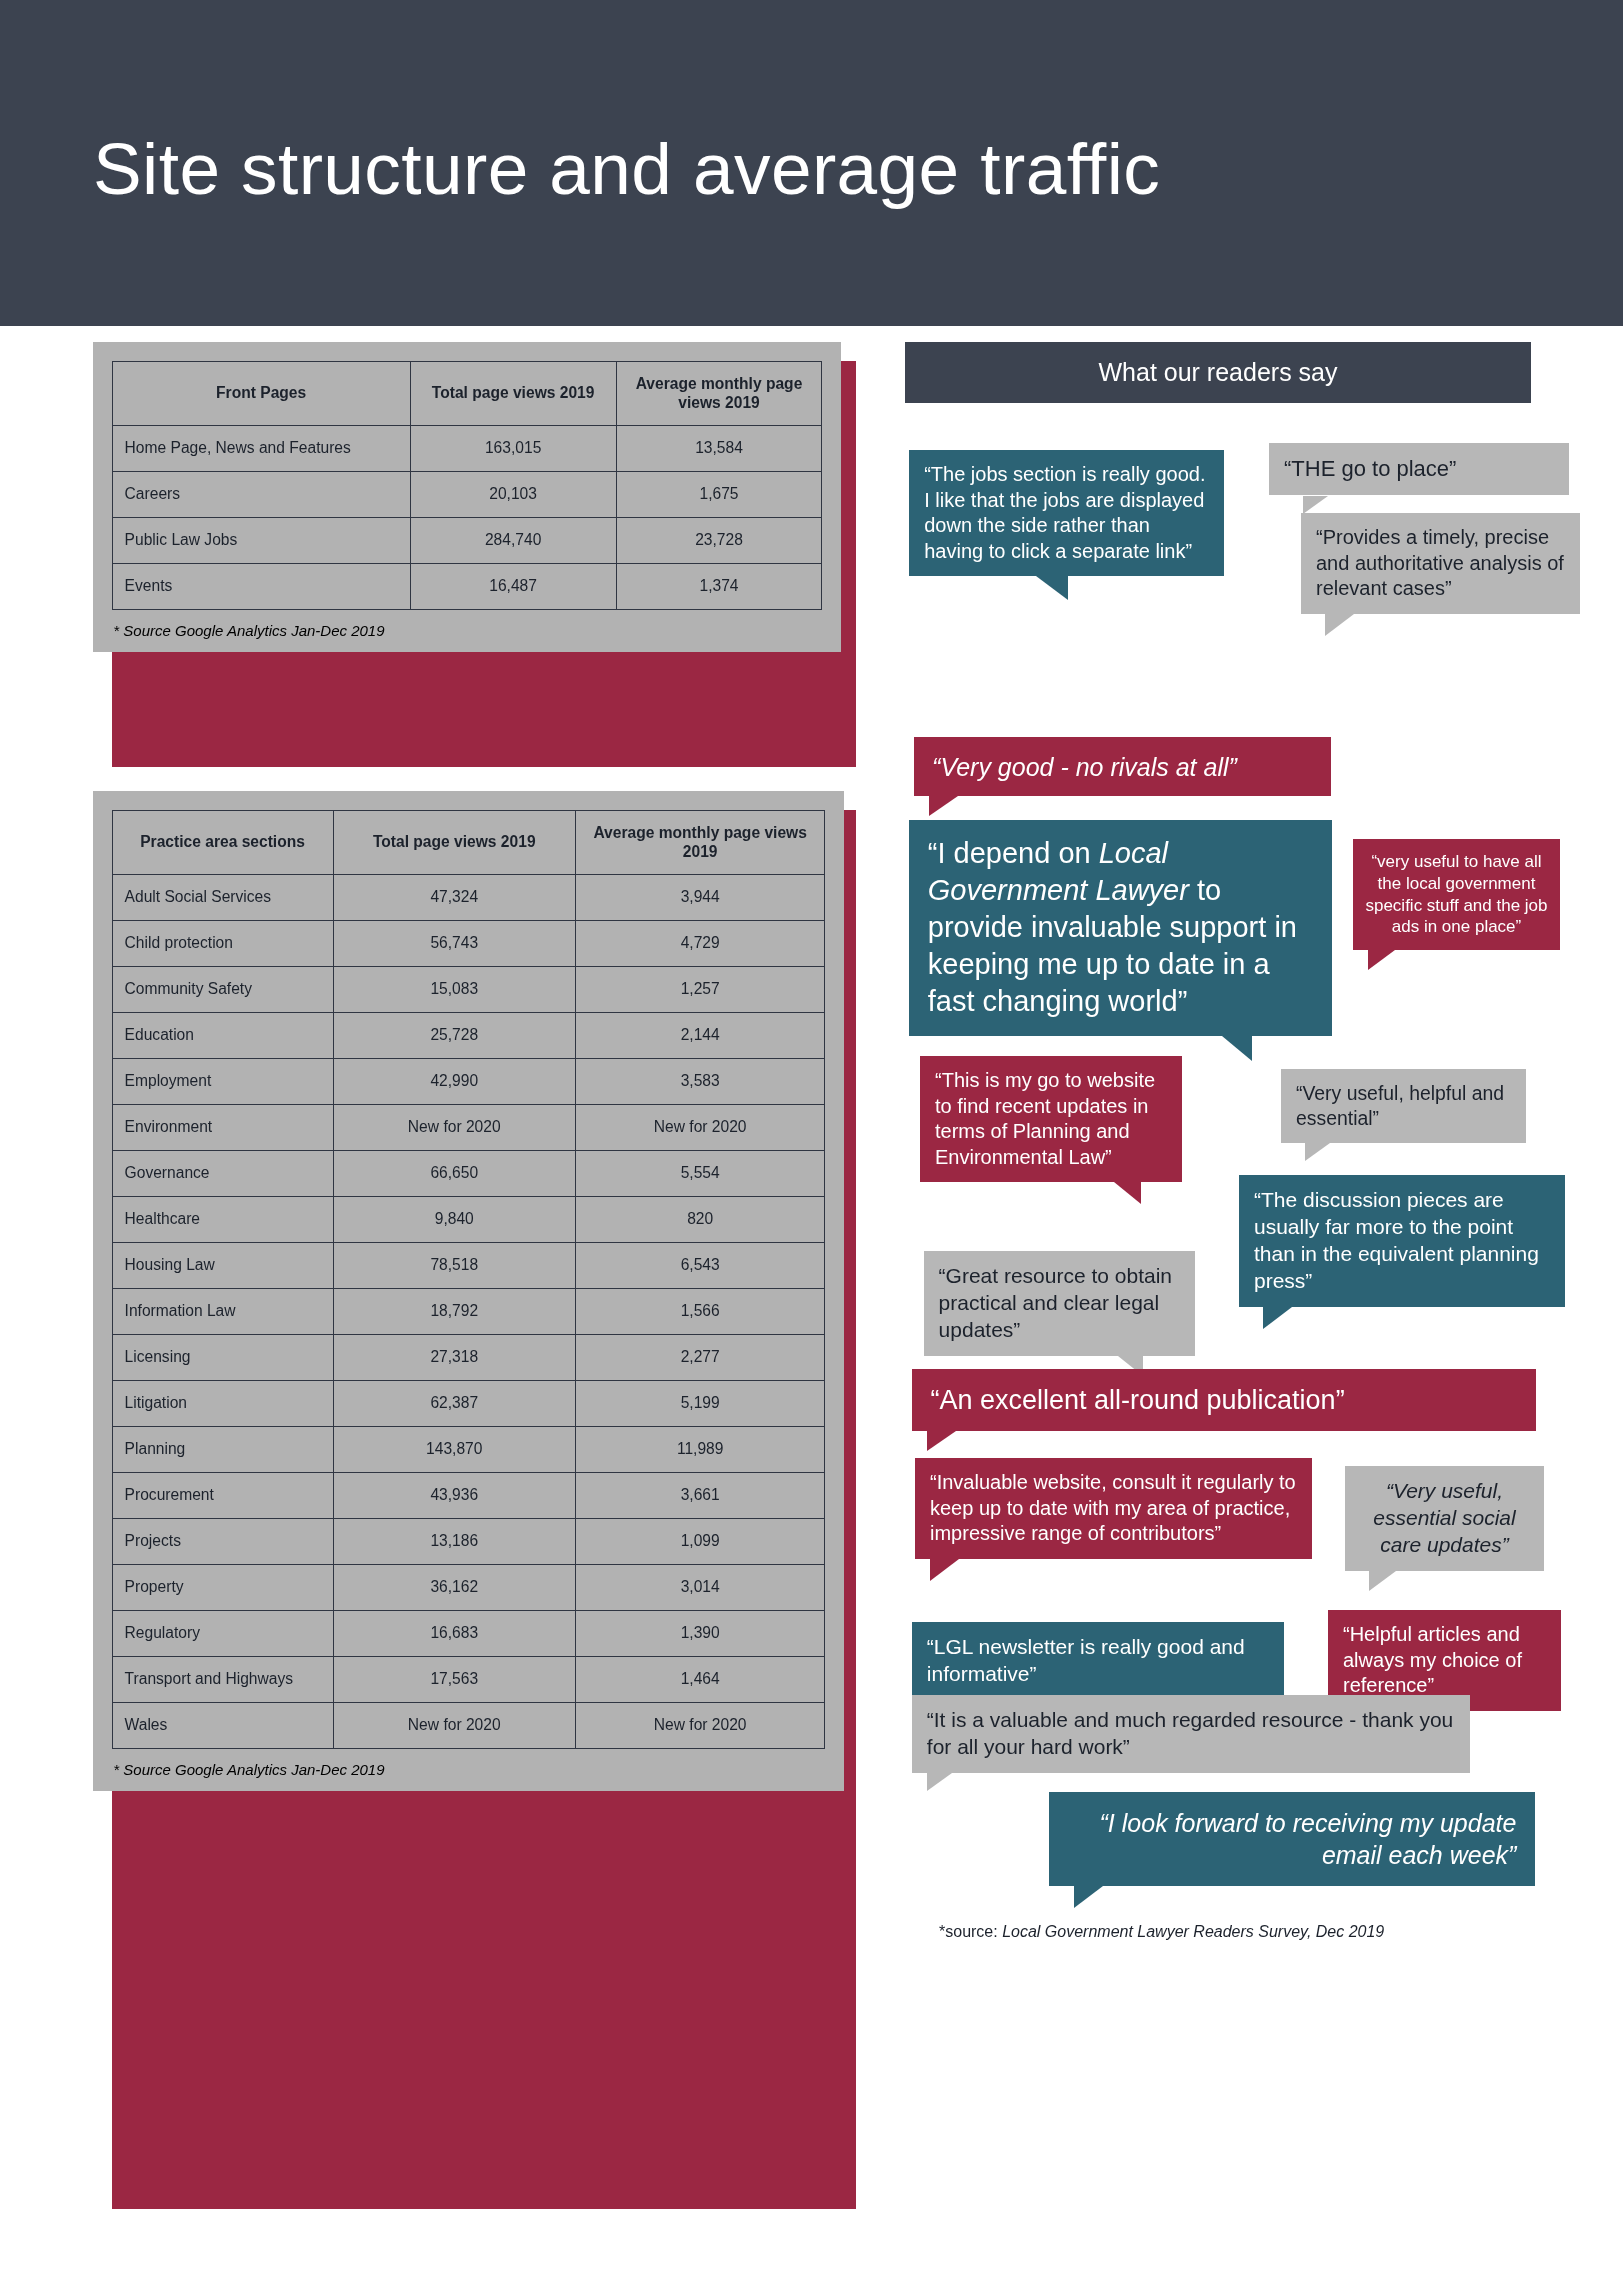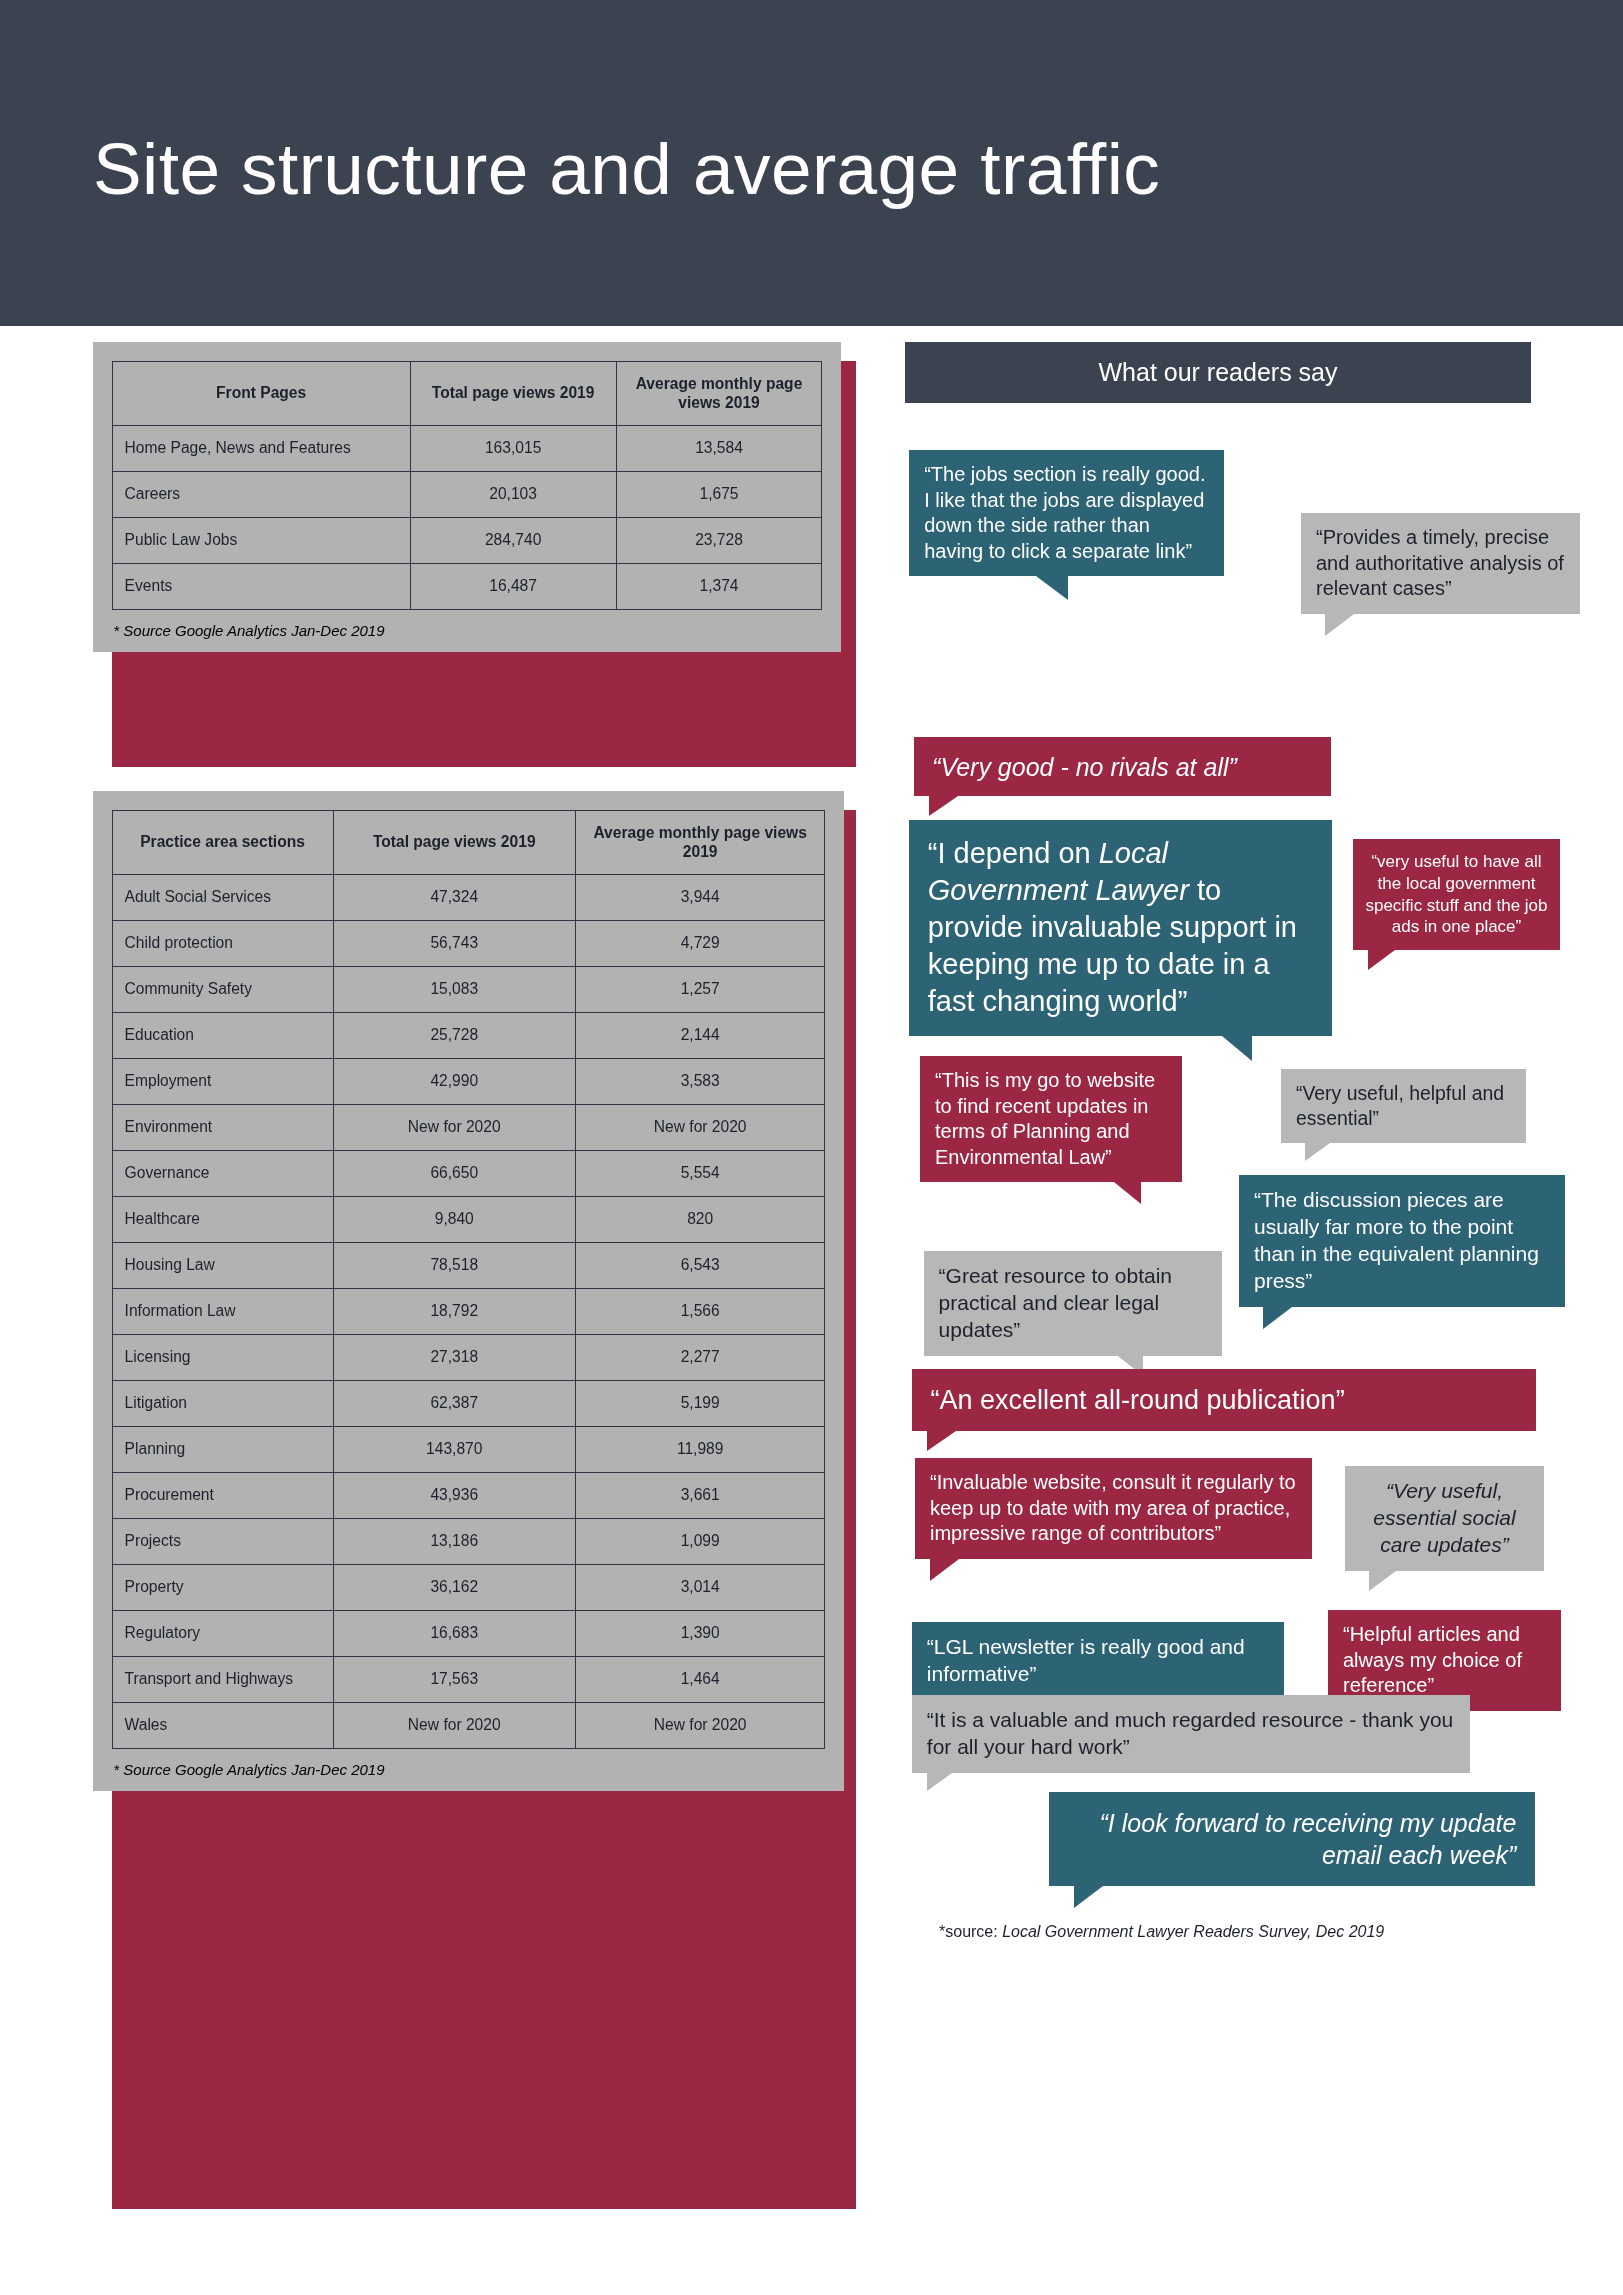--- a/index.html
+++ b/index.html
@@ -273,20 +273,24 @@
 
   <div class="readers-header">
     <span>What our readers say</span>
   </div>
 
   <div class="bubble c-teal" style="left:4.2px; top:108px; width:315px; font-size:20px;">
     <span class="txt">“The jobs section is really good. I like that the jobs are displayed down the side rather than having to click a separate link”</span>
     <span class="tail" style="left:127px; bottom:-24px; border-width:24px 0 0 32px; border-color:#2c6375 transparent transparent transparent;"></span>
   </div>
 
+  <div class="bubble c-grey" style="left:364px; top:101px; width:300px; font-size:22px;">
+    <span class="txt">“THE go to place”</span>
+    <span class="tail" style="left:34px; bottom:-18.6px; border-width:18.6px 25px 0 0; border-color:#b7b7b7 transparent transparent transparent;"></span>
+  </div>
 
   <div class="bubble c-grey" style="left:396px; top:171px; width:279px; font-size:20px;">
     <span class="txt">“Provides a timely, precise and authoritative analysis of relevant cases”</span>
     <span class="tail" style="left:24px; bottom:-22px; border-width:22px 29px 0 0; border-color:#b7b7b7 transparent transparent transparent;"></span>
   </div>
 
   <div class="bubble c-red em" style="left:8.5px; top:395px; width:417px; font-size:25px; padding:13.5px 18.6px;">
     <span class="txt">“Very good - no rivals at all”</span>
     <span class="tail" style="left:15px; bottom:-20px; border-width:20px 29px 0 0; border-color:#9b2743 transparent transparent transparent;"></span>
   </div>
@@ -309,21 +313,21 @@
   <div class="bubble c-grey" style="left:376px; top:727px; width:245px; font-size:19.4px;">
     <span class="txt">“Very useful, helpful and essential”</span>
     <span class="tail" style="left:24px; bottom:-18.6px; border-width:18.6px 25px 0 0; border-color:#b7b7b7 transparent transparent transparent;"></span>
   </div>
 
   <div class="bubble c-teal" style="left:334px; top:833px; width:326px; font-size:21px;">
     <span class="txt">“The discussion pieces are usually far more to the point than in the equivalent planning press”</span>
     <span class="tail" style="left:24px; bottom:-22px; border-width:22px 29px 0 0; border-color:#2c6375 transparent transparent transparent;"></span>
   </div>
 
-  <div class="bubble c-grey" style="left:18.6px; top:909px; width:298px; font-size:21px;">
+  <div class="bubble c-grey" style="left:18.6px; top:909px; width:271px; font-size:21px;">
     <span class="txt">“Great resource to obtain practical and clear legal updates”</span>
     <span class="tail" style="left:194px; bottom:-20px; border-width:20px 0 0 25px; border-color:#b7b7b7 transparent transparent transparent;"></span>
   </div>
 
   <div class="bubble c-red" style="left:6.8px; top:1027px; width:624px; font-size:27px; padding:13.5px 18.6px;">
     <span class="txt">“An excellent all-round publication”</span>
     <span class="tail" style="left:15px; bottom:-20px; border-width:20px 29px 0 0; border-color:#9b2743 transparent transparent transparent;"></span>
   </div>
 
   <div class="bubble c-red" style="left:10px; top:1116px; width:397px; font-size:20px;">

